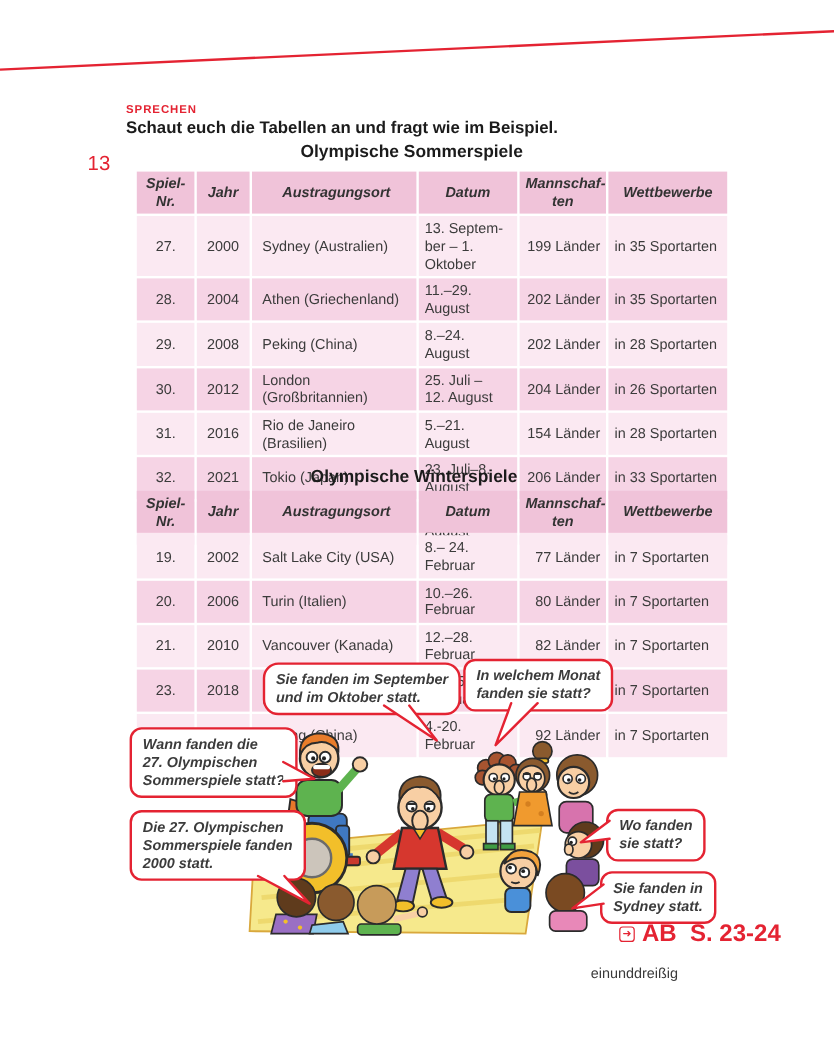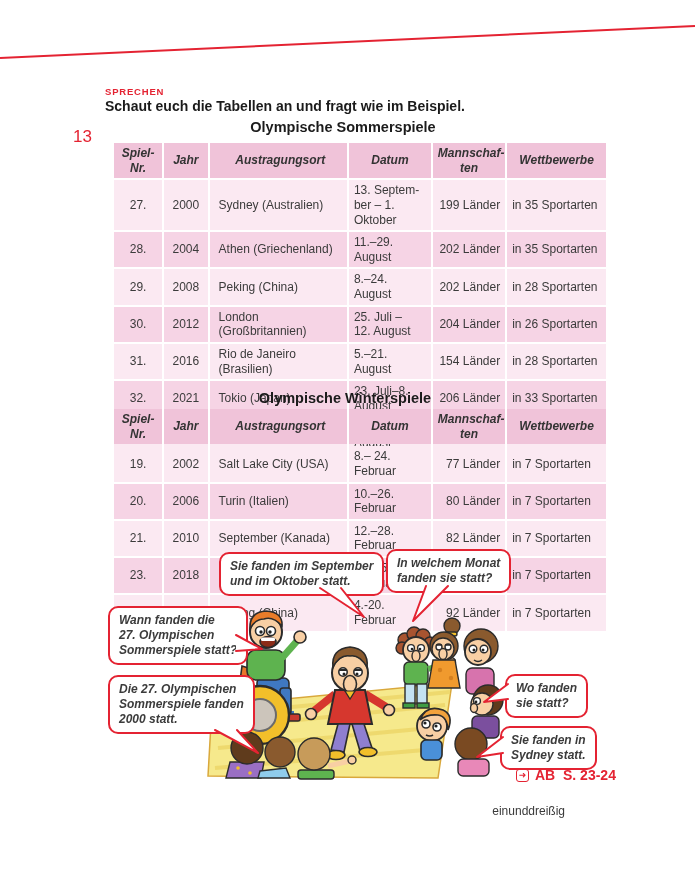--- a/index.html
+++ b/index.html
@@ -65,40 +65,40 @@
   .illus { position: absolute; left: 200px; top: 588px; z-index: 2; }
 
   
   .bubble {
     position: absolute; z-index: 5;
     background: #fff; border: 2px solid #e42332; border-radius: 10px;
     padding: 5px 9px; font-size: 12px; line-height: 1.25;
     font-weight: bold; font-style: italic; color: #3b3b3b;
     white-space: pre-line;
   }
-  #bubble-1 { left: 219px; top: 552px; }
+  #bubble-1 { left: 219px; top: 552px; border-radius: 13px; }
   #bubble-2 { left: 386px; top: 549px; }
   #bubble-3 { left: 108px; top: 606px; }
   #bubble-4 { left: 108px; top: 675px; }
   #bubble-5 { left: 505px; top: 674px; }
   #bubble-6 { left: 500px; top: 726px; }
   .tails { position: absolute; left: 0; top: 0; z-index: 6; pointer-events: none; }
 
   
   .abref {
     position: absolute; left: 516px; top: 767px; z-index: 7;
     display: flex; align-items: center; gap: 6px;
   }
   .abicon {
     width: 13px; height: 13px; border: 1.4px solid #e42332; border-radius: 3px;
     color: #e42332; font-size: 9px; line-height: 10px; text-align: center;
     font-style: normal;
   }
   .ablabel {
-    color: #e42332; font-weight: bold; font-size: 14px; white-space: pre;
+    color: #e42332; font-weight: bold; font-size: 20px; white-space: pre;
   }
 
   
   .pageword {
     position: absolute; left: 420px; top: 804px; width: 145px;
     text-align: right; font-size: 12px; color: #3a3a3a;
   }
   .pagebox {
     position: absolute; left: 575px; top: 791px; width: 120px; height: 23px;
     background: #f6d3e4;
@@ -225,21 +225,21 @@
           <td>20.</td>
           <td>2006</td>
           <td>Turin (Italien)</td>
           <td>10.–26. Februar</td>
           <td>80 Länder</td>
           <td>in 7 Sportarten</td>
         </tr>
         <tr>
           <td>21.</td>
           <td>2010</td>
-          <td>September (Kanada)</td>
+          <td>Vancouver (Kanada)</td>
           <td>12.–28. Februar</td>
           <td>82 Länder</td>
           <td>in 7 Sportarten</td>
         </tr>
         <tr>
           <td>23.</td>
           <td>2018</td>
           <td>Peyongchang (Südkorea)</td>
           <td>9.– 25. Februar</td>
           <td>93 Länder</td>

